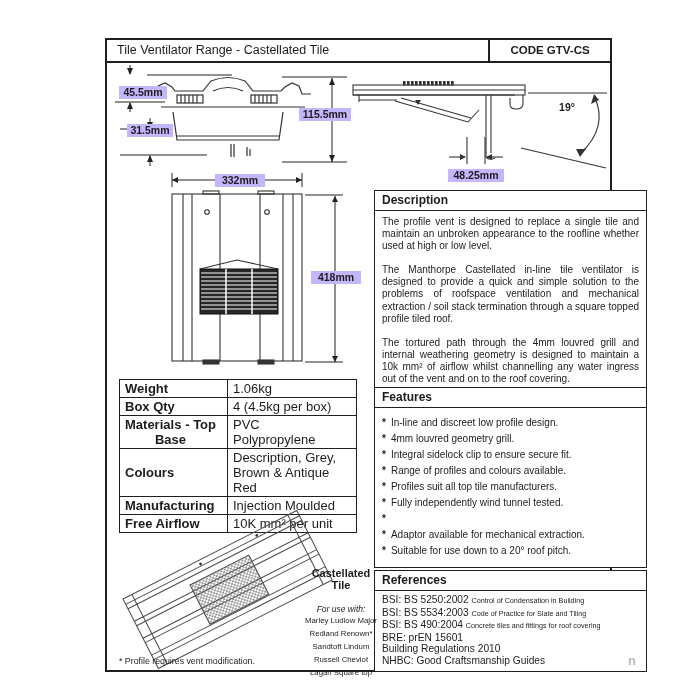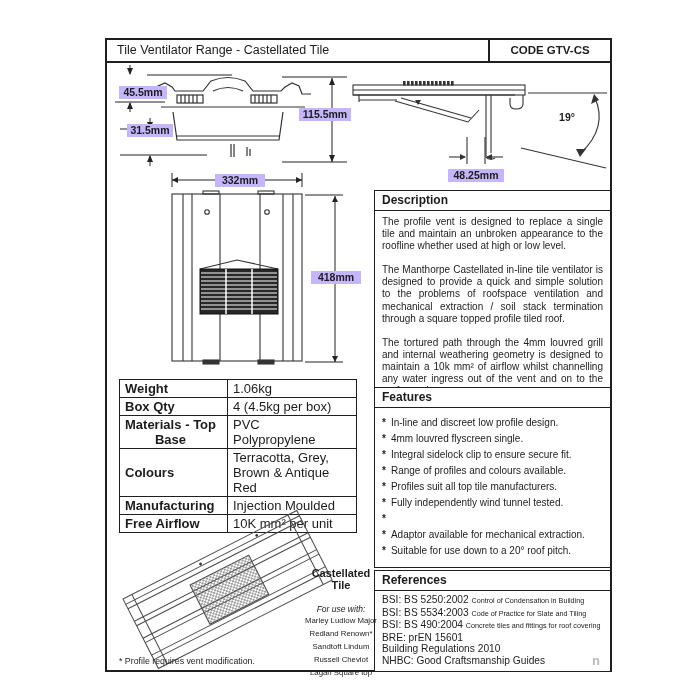--- a/index.html
+++ b/index.html
@@ -15,21 +15,21 @@
   .dim { position:absolute; background:#c4b5fd; text-align:center; font-weight:bold; font-size:10.5px; line-height:13px; z-index:3; }
 
   
   .spec { position:absolute; left:12px; top:339px; width:238px; border-collapse:collapse; }
   .spec td { border:1.5px solid #1f1f1f; font-size:13px; padding:1px 5px; vertical-align:middle; }
   .spec td.lbl { width:108px; font-weight:bold; }
   .lbl-split { display:flex; justify-content:space-between; }
   .lbl-sub { text-align:center; padding-right:6px; font-weight:bold; }
 
   
-  .box { position:absolute; left:267px; width:237px; border:1.5px solid #1f1f1f; background:#fff; }
+  .box { position:absolute; left:267px; width:273px; border:1.5px solid #1f1f1f; background:#fff; }
   .box-heading { font-weight:bold; font-size:12px; padding:2px 7px 3px; border-bottom:1.5px solid #1f1f1f; }
   .desc-body { padding:5px 7px 6px; font-size:10px; line-height:12.1px; text-align:justify; }
   .desc-body p { margin-bottom:12px; }
   .desc-body p:last-child { margin-bottom:0; }
   .feat-body { padding:4px 7px 6px; }
   .feat-item { display:flex; gap:5px; font-size:10px; line-height:11px; margin:5px 0; }
   .feat-bullet { font-weight:bold; }
   .ref-body { padding:3px 7px 4px; }
   .ref-line { font-size:10.2px; line-height:11.6px; white-space:nowrap; }
   .ref-note { font-size:7.2px; }
@@ -127,21 +127,21 @@
         <rect x="102" y="17" width="2.6" height="4.5"></rect>
         <rect x="106" y="17" width="2.6" height="4.5"></rect>
       <polygon points="70,36 76,36 73,41"></polygon>
       <polygon points="115,90 115,96 121,93"></polygon>
         <polygon points="147,90 147,96 141,93"></polygon>
       <polygon points="246,40 254,36 249,30"></polygon>
         <polygon points="231,85 241,85 235,93"></polygon>
     </g>
   </svg>
   <span class="dim" style="left:341px; top:129px; width:56px;">48.25mm</span>
-  <span class="dim" style="left:445px; top:71px; width:30px; background:transparent;">19°</span>
+  <span class="dim" style="left:445px; top:61px; width:30px; background:transparent;">19°</span>
 
   <svg style="left:58px; top:126px;" width="250" height="212" viewBox="0 0 250 212">
     <g stroke="#222" stroke-width="1" fill="none">
       <path d="M7,14 H137"></path>
         <path d="M7,7 V21"></path>
         <path d="M137,7 V21"></path>
       <path d="M170,30 V196"></path>
         <path d="M140,29 H178"></path>
         <path d="M140,196 H178"></path>
     </g>
@@ -190,21 +190,21 @@
         <div class="lbl-sub">Base</div>
       </td>
       <td>
         <div>PVC</div>
         <div>Polypropylene</div>
       </td>
     </tr>
     <tr>
       <td class="lbl">Colours</td>
       <td>
-        <div>Terracotta, Grey,</div>
+        <div>Description, Grey,</div>
         <div>Brown &amp; Antique Red</div>
       </td>
     </tr>
     <tr>
       <td class="lbl">Manufacturing</td>
       <td>Injection Moulded</td>
     </tr>
     <tr>
       <td class="lbl">Free Airflow</td>
       <td>10K mm² per unit</td>
@@ -223,21 +223,21 @@
 
   <div class="box" style="top:347px;">
     <div class="box-heading">Features</div>
     <div class="feat-body">
       <div class="feat-item">
           <span class="feat-bullet">*</span>
           <span>In-line and discreet low profile design.</span>
         </div>
       <div class="feat-item">
           <span class="feat-bullet">*</span>
-          <span>4mm louvred flyscreen single.</span>
+          <span>4mm louvred geometry grill.</span>
         </div>
       <div class="feat-item">
           <span class="feat-bullet">*</span>
           <span>Integral sidelock clip to ensure secure fit.</span>
         </div>
       <div class="feat-item">
           <span class="feat-bullet">*</span>
           <span>Range of profiles and colours available.</span>
         </div>
       <div class="feat-item">

